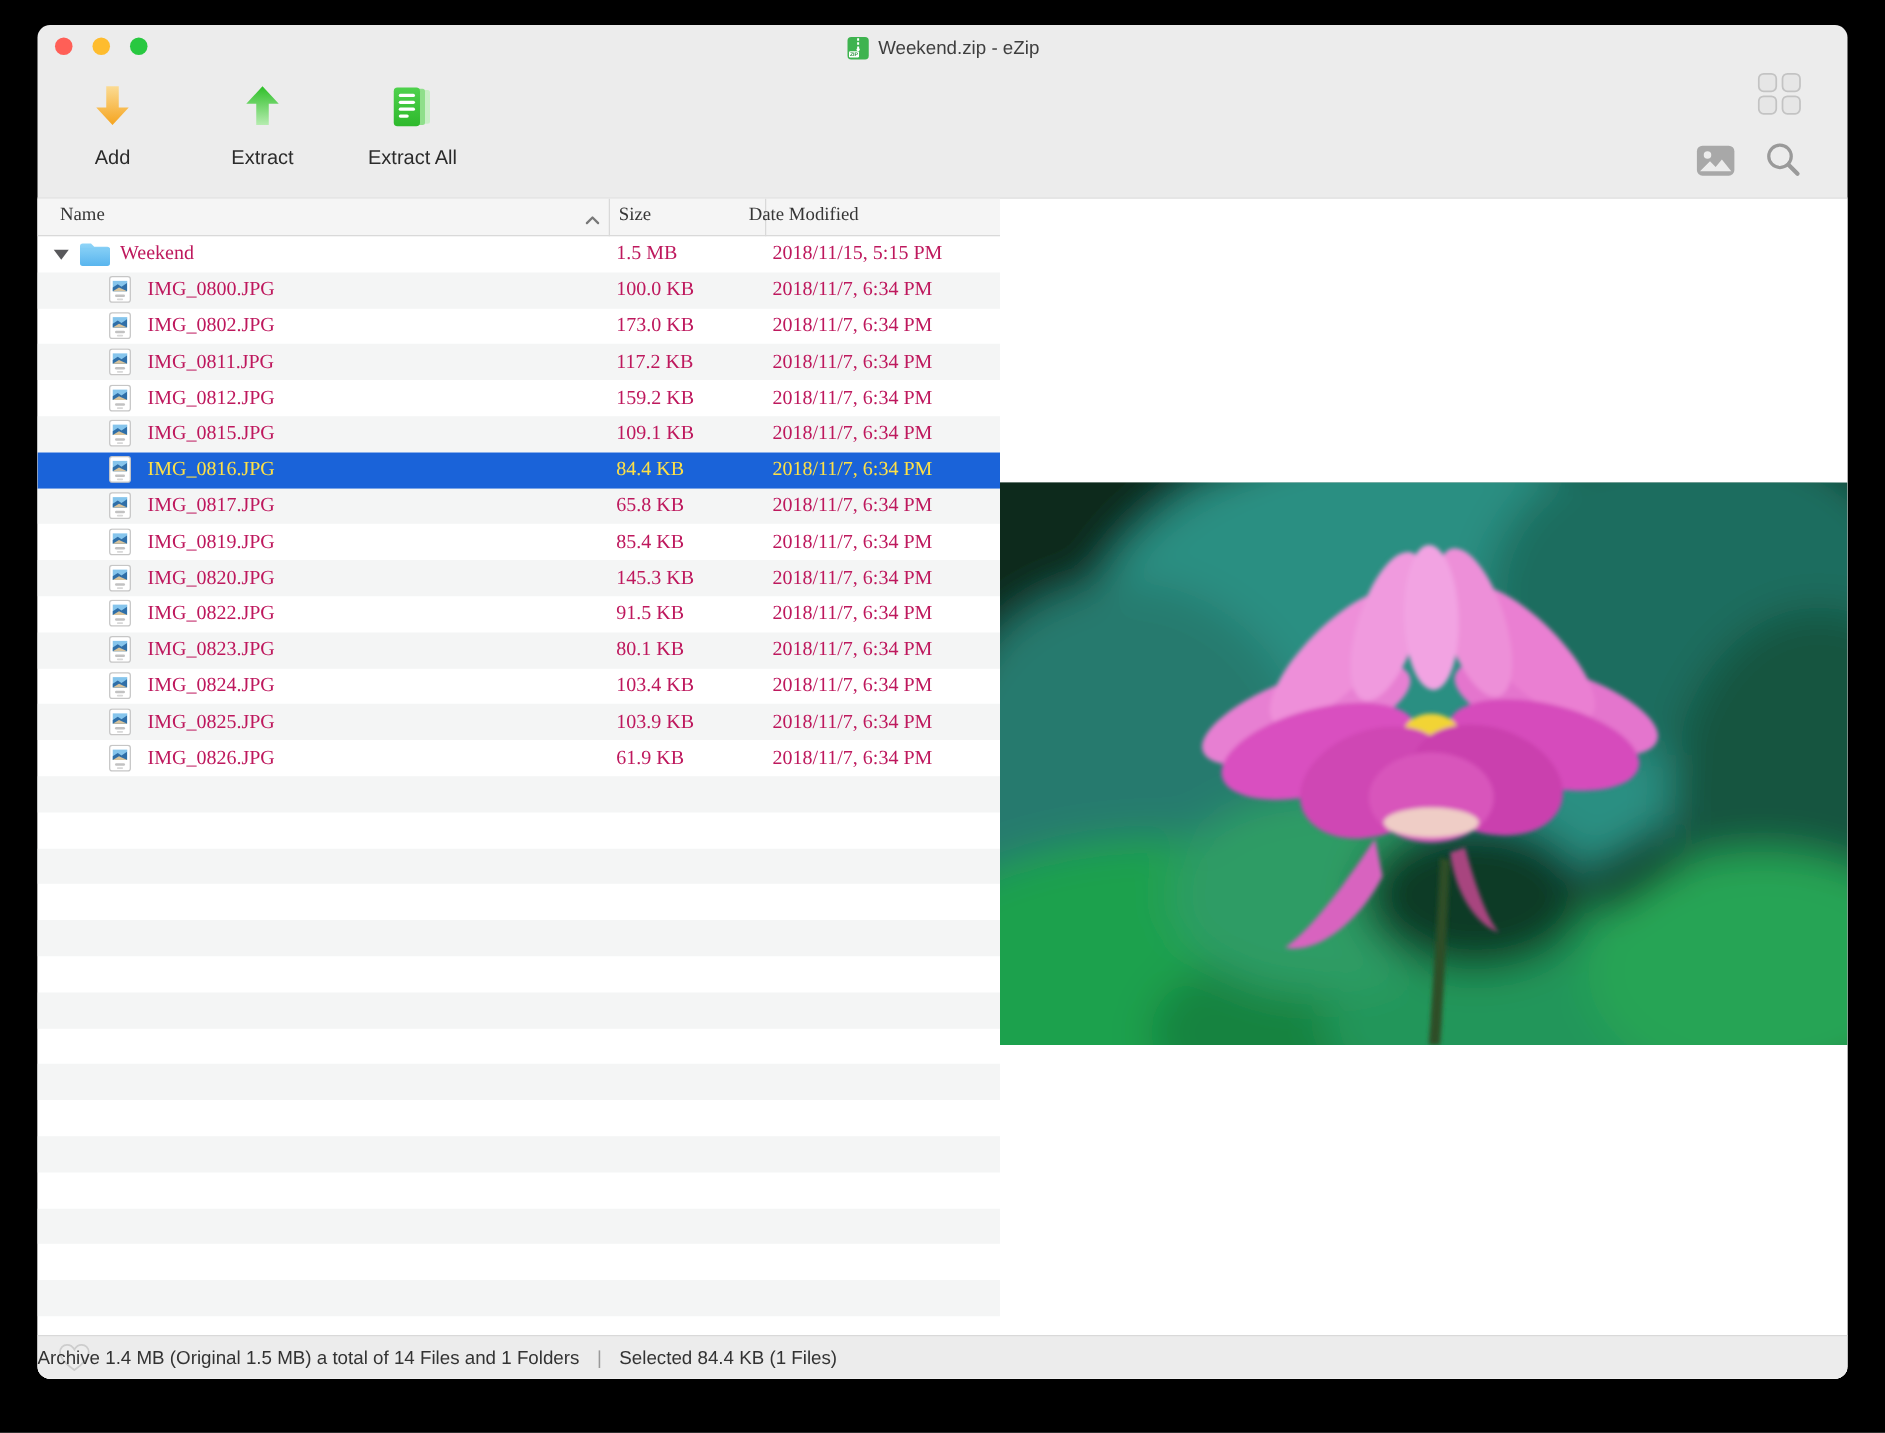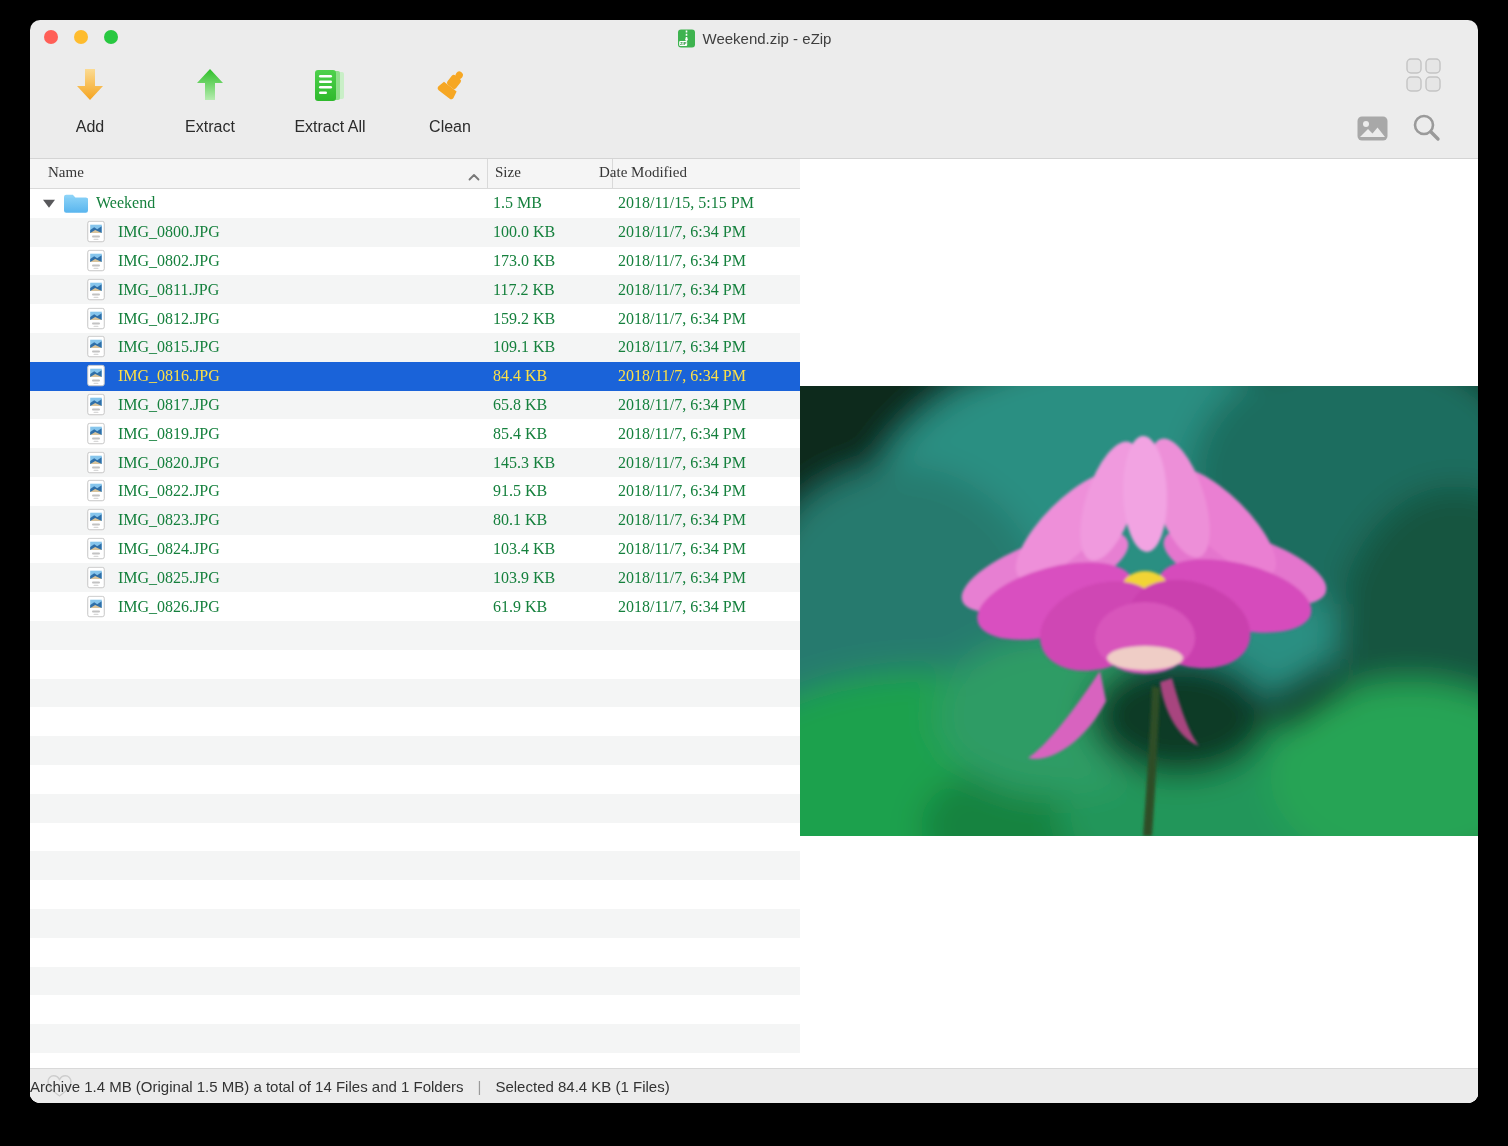--- a/index.html
+++ b/index.html
@@ -36,21 +36,21 @@
   .list-header{position:relative;height:30px;background:#f5f5f5;border-bottom:1px solid #d9d9d9;
                box-sizing:border-box;font-size:15px;color:#363636;}
   .hdr-name{position:absolute;left:18px;top:5px;}
   .hdr-size{position:absolute;left:465px;top:5px;}
   .hdr-date{position:absolute;left:569px;top:5px;}
   .hdr-caret{position:absolute;left:438px;top:9px;}
   .hdr-div{position:absolute;top:0;width:1px;height:30px;background:#d9d9d9;}
   .hdr-div1{left:457px;} .hdr-div2{left:582px;}
 
   .rows{position:relative;}
-  .row{position:relative;height:28.8px;font-size:16px;color:#15803d;}
+  .row{position:relative;height:28.8px;font-size:16px;color:#be185d;}
   .row.stripe{background:#f4f5f5;}
   .row.selected{background:#1a63d9;color:#fde047;}
   .disclosure{position:absolute;left:13px;top:50%;transform:translateY(-40%);
               width:0;height:0;border-left:6px solid transparent;border-right:6px solid transparent;
               border-top:8px solid #58585b;}
   .icon-folder{position:absolute;left:33px;top:50%;transform:translateY(-50%);line-height:0;}
   .icon-file{position:absolute;left:57px;top:50%;transform:translateY(-50%);line-height:0;}
   .cell{position:absolute;top:50%;transform:translateY(-50%);white-space:nowrap;}
   .cell.name{left:88px;} .row.folder .cell.name{left:66px;}
   .cell.size{left:463px;} .cell.date{left:588px;}
@@ -135,32 +135,20 @@
               <rect x="18" y="5" width="16" height="27" rx="2" fill="#c9efc7"></rect>
               <rect x="13" y="4" width="17" height="29" rx="2" fill="#8fdf8b"></rect>
               <rect x="5" y="3" width="21" height="31" rx="3" fill="url(#gDoc)"></rect>
               <rect x="9" y="8" width="13" height="2.6" rx="1.3" fill="#fff"></rect>
               <rect x="9" y="13.5" width="13" height="2.6" rx="1.3" fill="#fff"></rect>
               <rect x="9" y="19" width="13" height="2.6" rx="1.3" fill="#fff"></rect>
               <rect x="9" y="24.5" width="8" height="2.6" rx="1.3" fill="#fff"></rect>
             </svg>
           </span>
           <span class="tlabel">Extract All</span>
-        </div>
-        <div class="tool">
-          <span class="glyph">
-            <svg width="40" height="40" viewBox="0 0 40 40">
-              <g fill="#f6a724" transform="rotate(38 20 20)">
-                <circle cx="20" cy="5" r="3.6"></circle>
-                <rect x="14.5" y="7.5" width="11" height="12" rx="2.5"></rect>
-                <path d="M12 19.5 h16 l1.5 7 a2.5 2.5 0 0 1 -2.5 3 h-14 a2.5 2.5 0 0 1 -2.5 -3 z"></path>
-              </g>
-            </svg>
-          </span>
-          <span class="tlabel">Clean</span>
         </div>
       </div>
 
       <div class="tb-right-grid">
         <span>
           <svg width="36" height="34" viewBox="0 0 36 34">
             <g fill="#e6e6e6" stroke="#c3c3c3" stroke-width="1.4">
               <rect x="1" y="1" width="14" height="14" rx="4"></rect>
               <rect x="20" y="1" width="14" height="14" rx="4"></rect>
               <rect x="1" y="19" width="14" height="14" rx="4"></rect>

